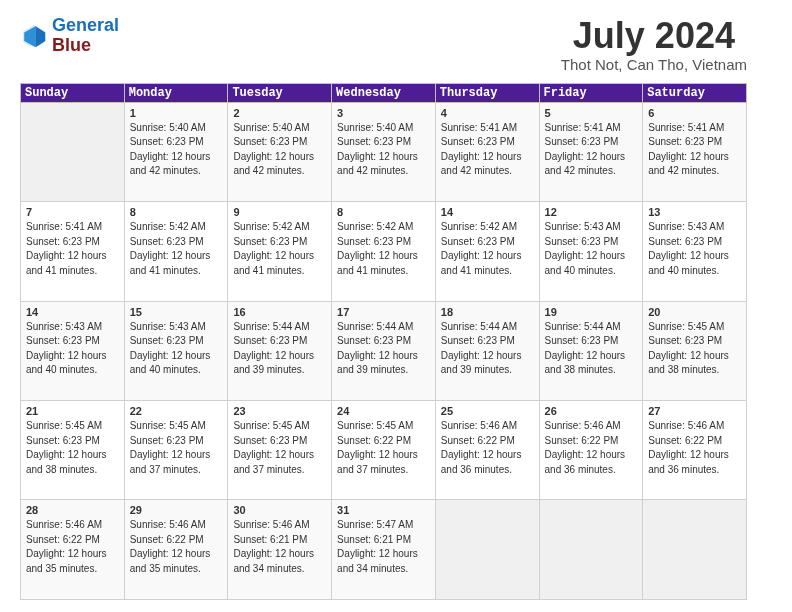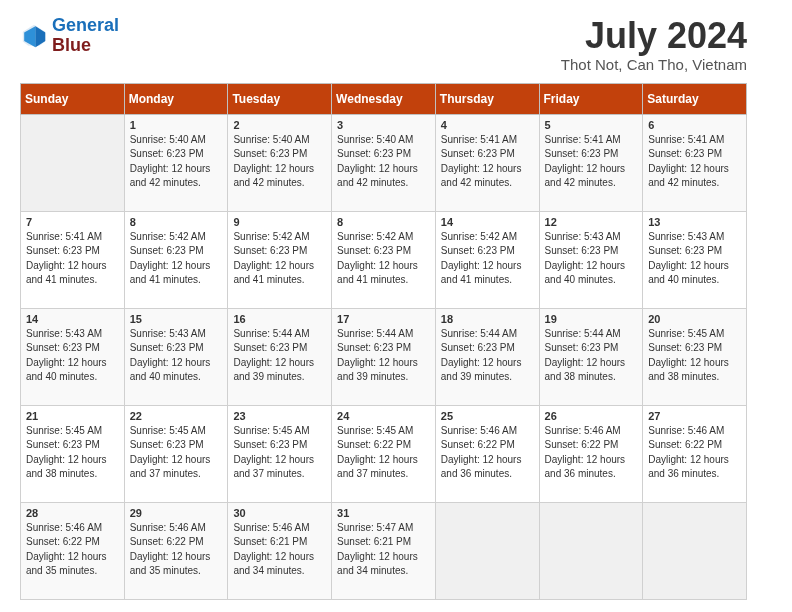--- a/index.html
+++ b/index.html
@@ -35,46 +35,47 @@
       line-height: 1.1;
     }
     .logo-text span {
       color: #1a6fba;
     }
     .logo-icon {
       width: 28px;
       height: 28px;
     }
     .title-block {
-      text-align: right;
+      text-align: center;
     }
     .month-year {
       font-size: 36px;
       font-weight: bold;
       color: #333;
       line-height: 1.1;
     }
     .location {
       font-size: 15px;
       color: #555;
     }
     .calendar {
       flex: 1;
       border-collapse: collapse;
       width: 100%;
       table-layout: fixed;
     }
     .calendar thead tr th {
-      background: #c2410c;
+      background: #4c1d95;
       color: #fff;
       font-size: 12px;
       font-weight: bold;
-      padding: 8px 4px;
+      padding: 2px 4px;
       border: 1px solid #c0c0c0;
       text-align: left;
+      font-family: Liberation Mono, monospace;
     }
     .calendar tbody tr td {
       border: 1px solid #d0d0d0;
       vertical-align: top;
       padding: 4px 5px;
       font-size: 9.5px;
       color: #333;
       height: 80px;
       background: #fff;
     }

